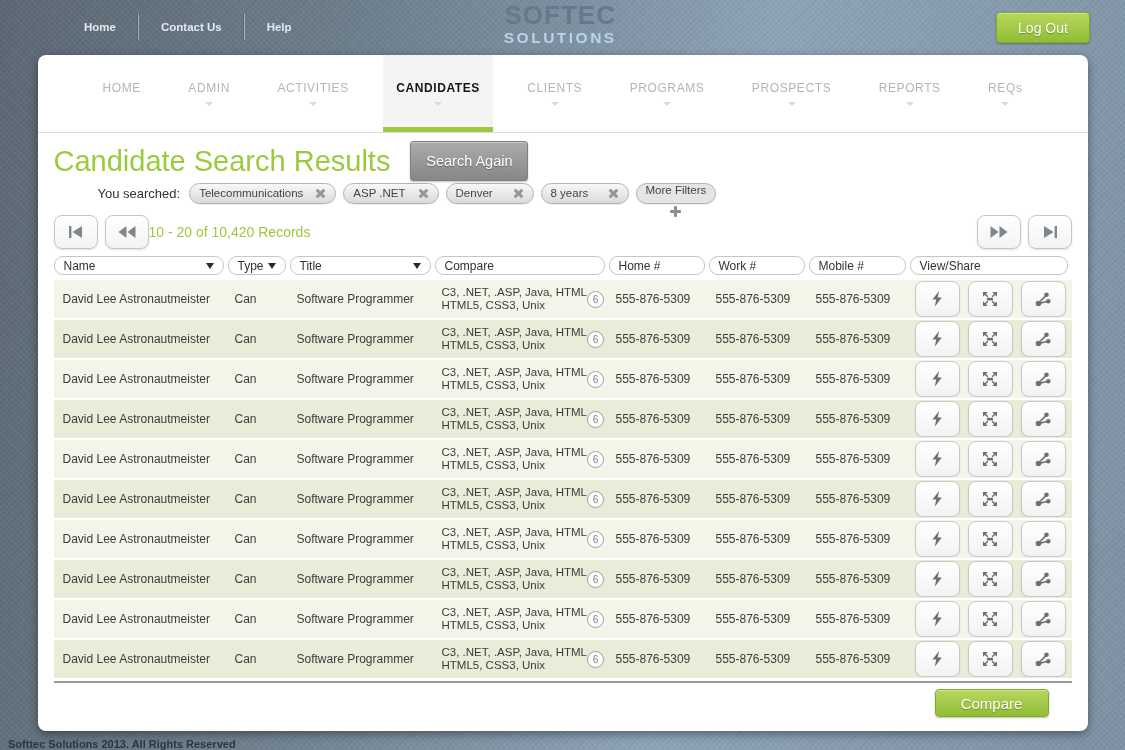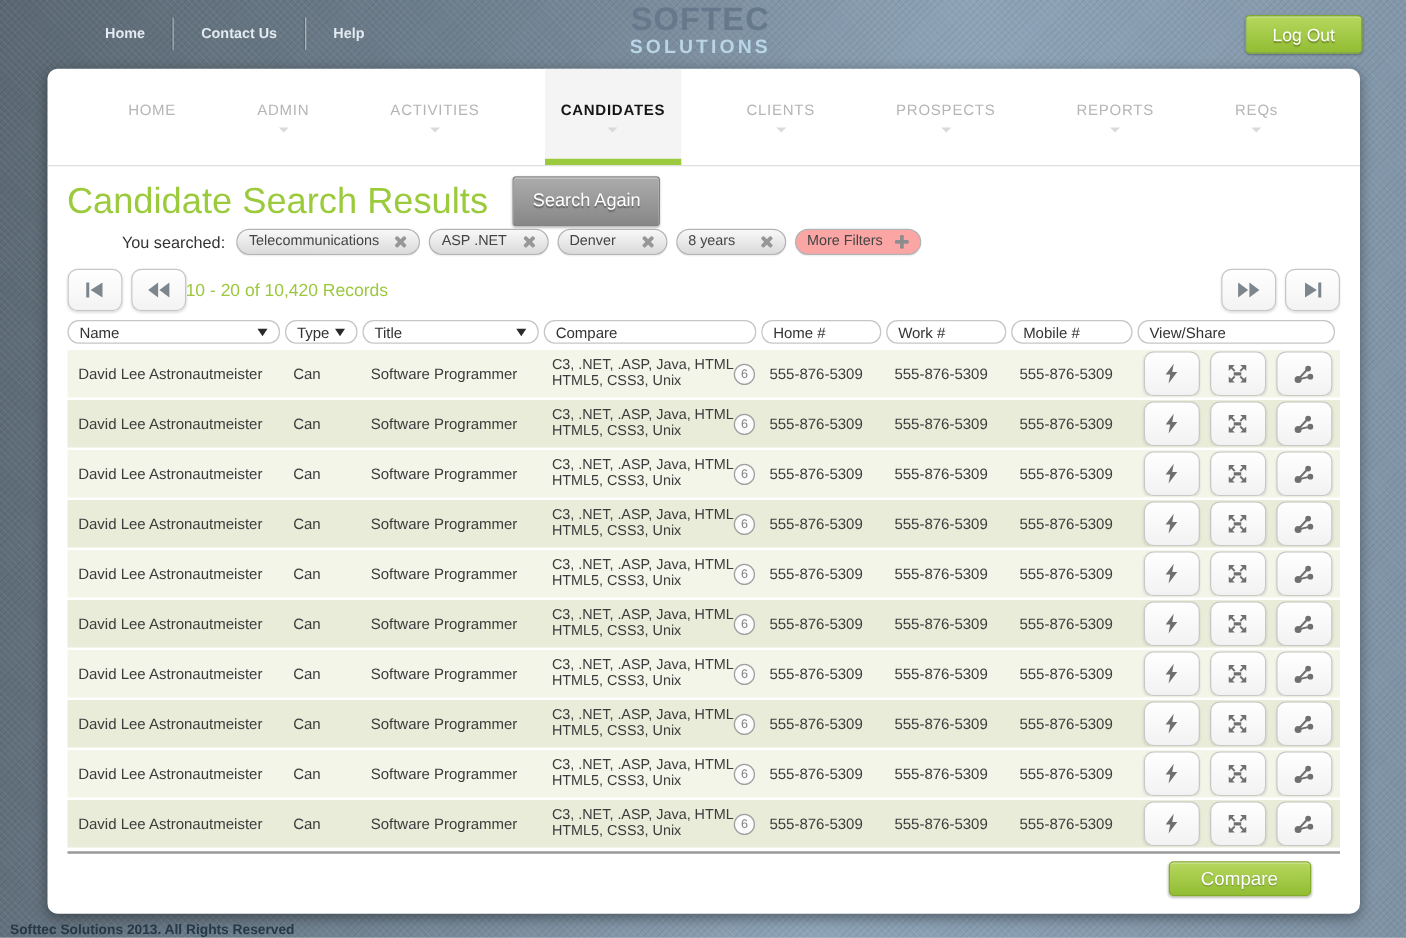--- a/index.html
+++ b/index.html
@@ -58,21 +58,21 @@
   }
 
   .searched-row { margin-top:2px; height:24px; display:flex; align-items:center; gap:7px;margin-left:44px; }
   .searched-label { font-size:13px; color:#333; margin-right:2px; }
   .chip {
     display:inline-flex; align-items:center; justify-content:space-between; gap:12px;
     min-width:88px; height:21px; padding:0 9px; border:1px solid #b3b3b3; border-radius:11px;
     background:linear-gradient(#f8f8f8,#dadada); font-size:11.5px; color:#444;
     box-shadow:0 1px 1px rgba(0,0,0,.07); cursor:pointer; white-space:nowrap;
   }
-  .chip.more { background:#fca5a5; min-width:0; gap:10px; }
+  .chip.more { background:#e5e5e5; min-width:0; gap:10px;flex-direction:column; }
   .chip-x { position:relative; width:11px; height:11px; display:inline-block; cursor:pointer; }
   .chip-x::before, .chip-x::after { content:""; position:absolute; left:0; top:4px; width:11px; height:3px; border-radius:1px; background:#979797; }
   .chip-x::before { transform:rotate(45deg); }
   .chip-x::after  { transform:rotate(-45deg); }
   .chip-plus { position:relative; width:11px; height:11px; display:inline-block; }
   .chip-plus::before, .chip-plus::after { content:""; position:absolute; background:#8d8d8d; border-radius:1px; }
   .chip-plus::before { left:0; top:4px; width:11px; height:3px; }
   .chip-plus::after  { left:4px; top:0; width:3px; height:11px; }
 
   .pag-row { margin-top:10px; display:flex; align-items:center; }
@@ -155,20 +155,24 @@
       <div class="nav-item">
         <span class="nav-label">ACTIVITIES</span>
         <span class="nav-arrow"></span>
       </div>
       <div class="nav-item active">
         <span class="nav-label">CANDIDATES</span>
         <span class="nav-arrow"></span>
       </div>
       <div class="nav-item">
         <span class="nav-label">CLIENTS</span>
+        <span class="nav-arrow"></span>
+      </div>
+      <div class="nav-item">
+        <span class="nav-label">PROGRAMS</span>
         <span class="nav-arrow"></span>
       </div>
       <div class="nav-item">
         <span class="nav-label">PROSPECTS</span>
         <span class="nav-arrow"></span>
       </div>
       <div class="nav-item">
         <span class="nav-label">REPORTS</span>
         <span class="nav-arrow"></span>
       </div>

